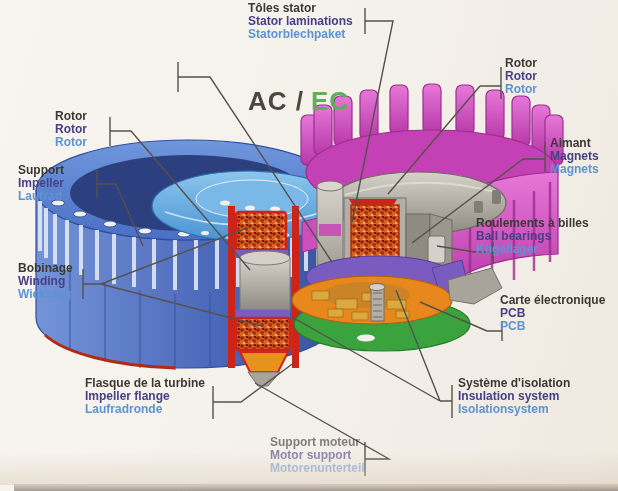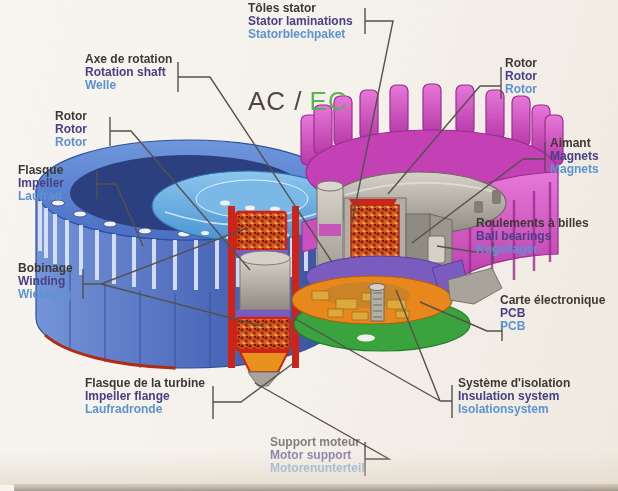--- a/index.html
+++ b/index.html
@@ -9,21 +9,21 @@
   .warm-band{position:absolute;left:0;right:0;bottom:6px;height:34px;
         background:linear-gradient(180deg,rgba(233,224,211,0),rgba(222,210,192,.55));pointer-events:none;}
   .scan-edge{position:absolute;left:14px;right:0;bottom:0;height:7px;
         background:linear-gradient(180deg,#c9bcab,#6e6054);opacity:.6;}
   svg.art{position:absolute;left:0;top:0;}
   .label{position:absolute;font-size:12px;line-height:13px;font-weight:bold;white-space:nowrap;}
   .label .fr{color:#3c3834;}
   .label .en{color:#474086;}
   .label .de{color:#5d93d1;}
   .label.faded{opacity:.62;}
-  .acec{position:absolute;left:248px;top:86px;font-size:26px;font-weight:normal;letter-spacing:1px;white-space:nowrap;}
+  .acec{position:absolute;left:248px;top:86px;font-size:26px;font-weight:bold;letter-spacing:1px;white-space:nowrap;}
   .acec .ac{color:#4f463e;}
   .acec .ecx{color:#5eb054;margin-left:7px;}
 </style>
 </head>
 <body>
 
 <div class="page">
 
 <svg class="art" width="618" height="491" viewBox="0 0 618 491">
   <defs>
@@ -227,32 +227,27 @@
 
 <div class="acec">
   <span class="ac">AC /</span><span class="ecx">EC</span>
 </div>
 
 <div class="label" style="left:248px;top:2px">
   <div class="fr">Tôles stator</div>
   <div class="en">Stator laminations</div>
   <div class="de">Statorblechpaket</div>
 </div>
-<div class="label" style="left:85px;top:53px">
-  <div class="fr">Axe de rotation</div>
-  <div class="en">Rotation shaft</div>
-  <div class="de">Welle</div>
-</div>
 <div class="label" style="left:55px;top:110px">
   <div class="fr">Rotor</div>
   <div class="en">Rotor</div>
   <div class="de">Rotor</div>
 </div>
 <div class="label" style="left:18px;top:164px">
-  <div class="fr">Flasque</div>
+  <div class="fr">Support</div>
   <div class="en">Impeller</div>
   <div class="de">Laufrad</div>
 </div>
 <div class="label" style="left:85px;top:377px">
   <div class="fr">Flasque de la turbine</div>
   <div class="en">Impeller flange</div>
   <div class="de">Laufradronde</div>
 </div>
 <div class="label" style="left:18px;top:262px">
   <div class="fr">Bobinage</div>

